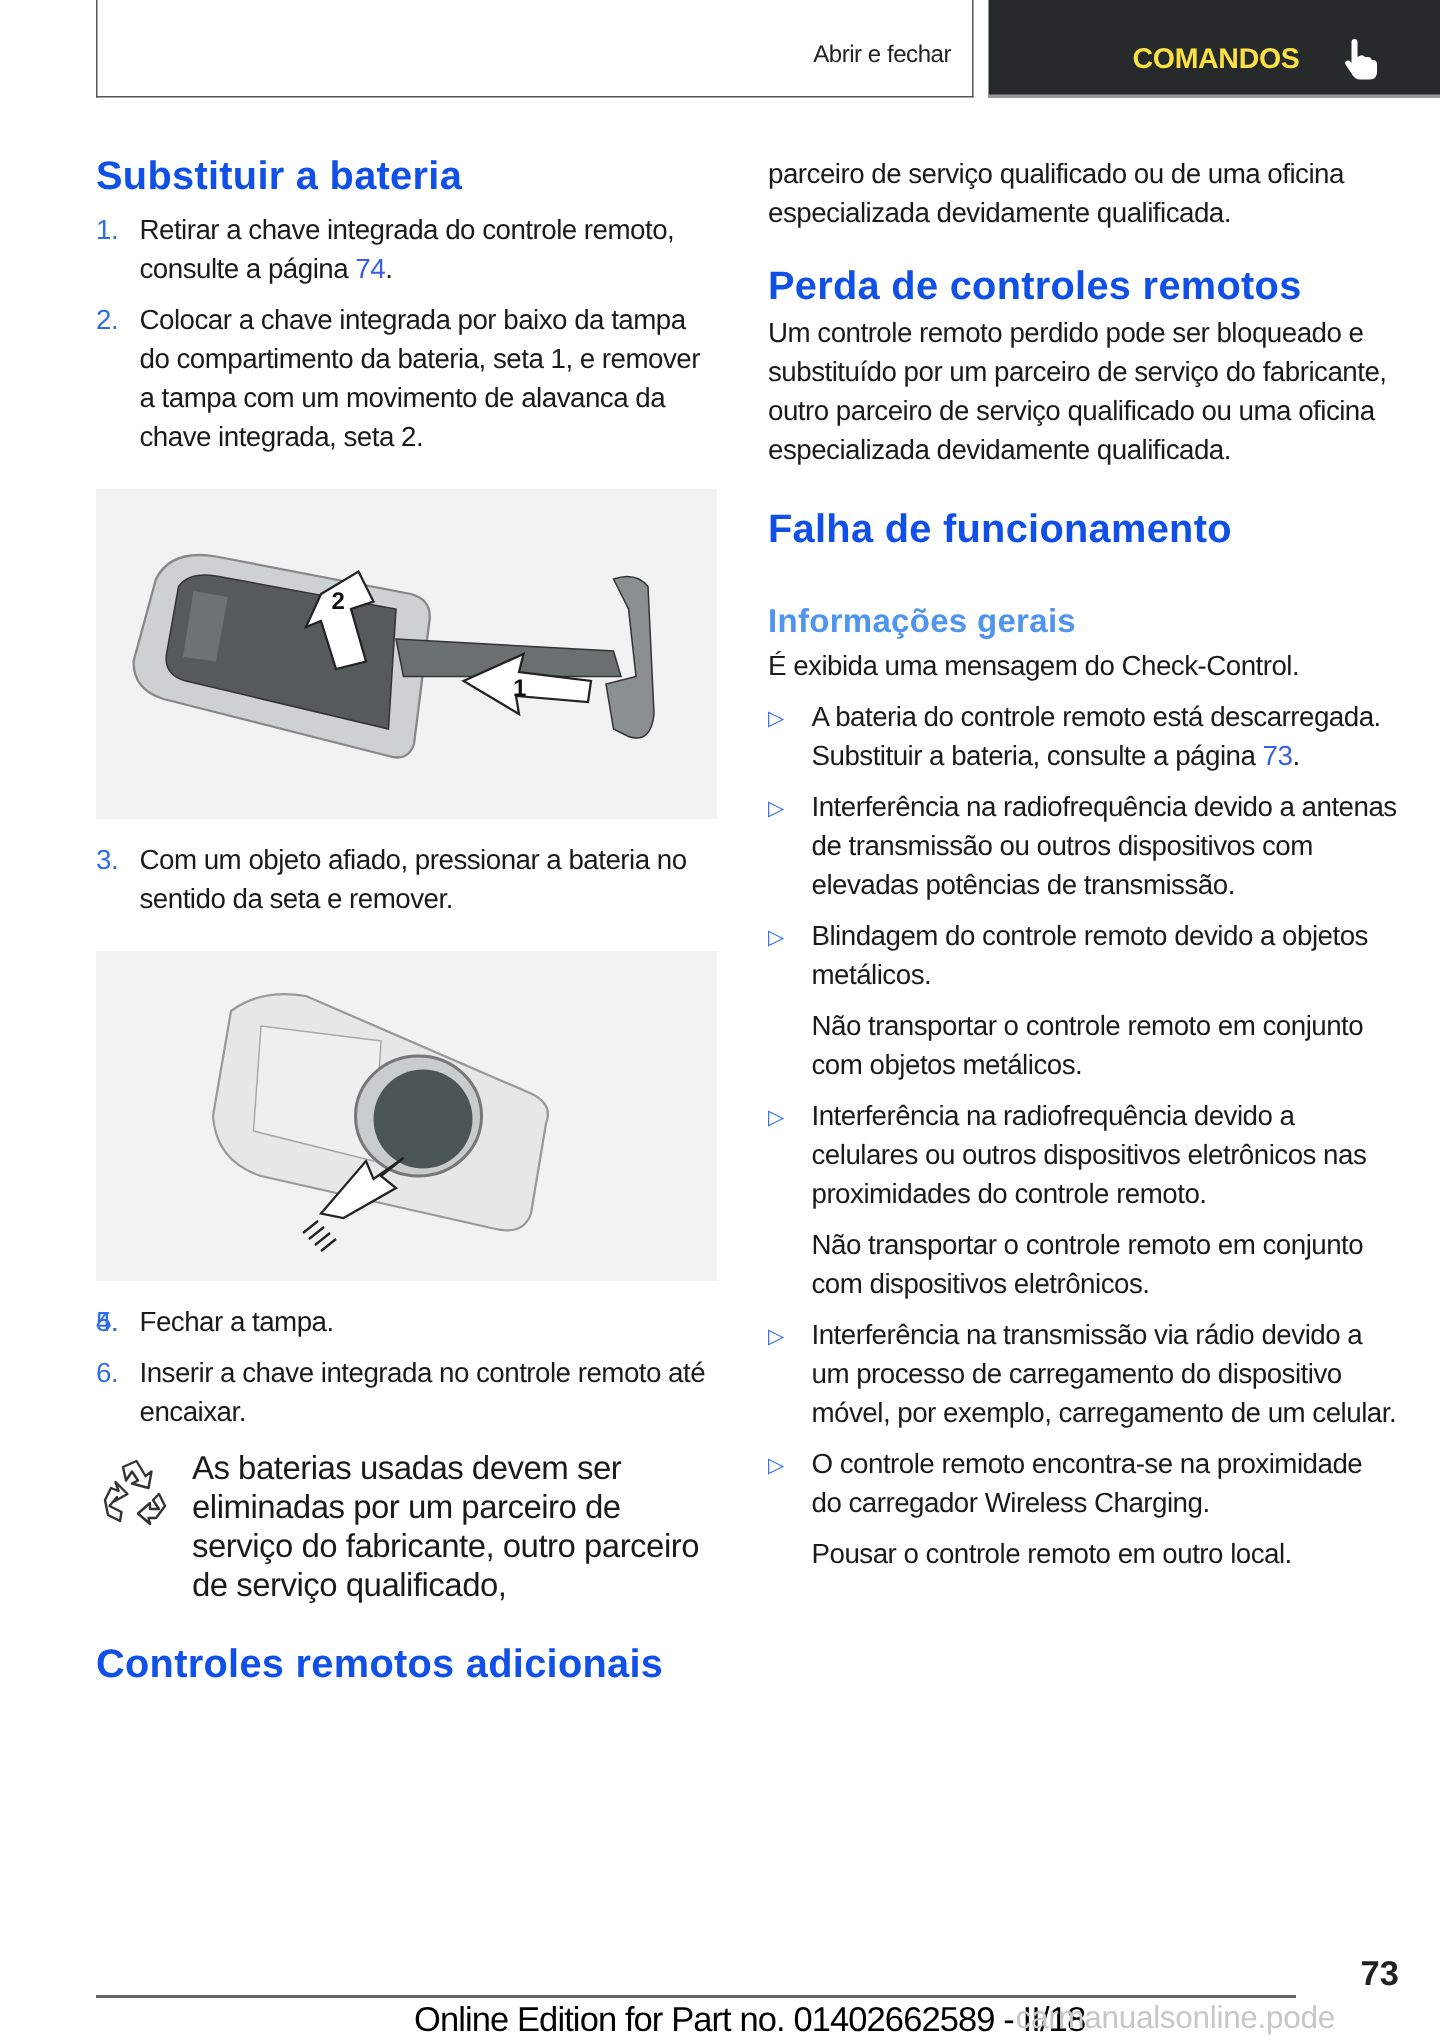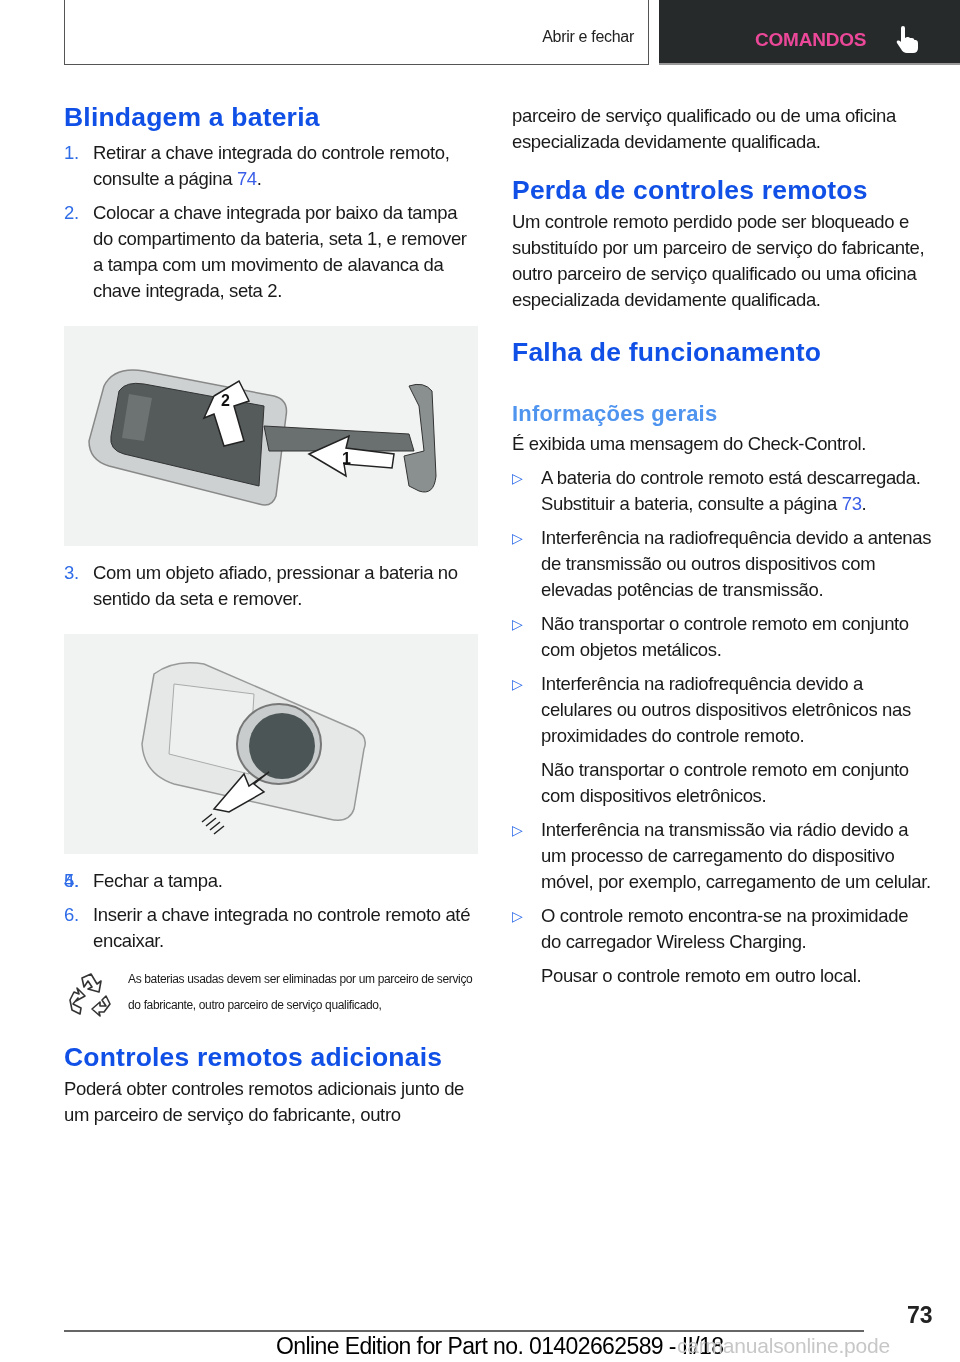--- a/index.html
+++ b/index.html
@@ -3,21 +3,21 @@
 <meta charset="utf-8">
 <style>
   * { box-sizing: border-box; margin: 0; padding: 0; }
   html, body { width: 960px; height: 1362px; background: #ffffff; overflow: hidden; }
   body { position: relative; font-family: "Liberation Sans", "DejaVu Sans", sans-serif; color: #1a1a1a; }
 
   
   .hdr-box { position: absolute; left: 64px; top: 0; width: 585px; height: 65px; border: 1px solid #555; border-top: none; background: #fff; }
   .hdr-section { position: absolute; right: 14px; top: 28px; font-size: 16px; color: #222; letter-spacing: -0.3px; }
   .hdr-chapter { position: absolute; left: 659px; top: 0; width: 301px; height: 65px; background: #262a2a; border-bottom: 2px solid #999; }
-  .hdr-chapter-label { position: absolute; left: 96px; top: 29px; font-size: 19px; font-weight: bold; color: #ec4899; letter-spacing: -0.2px; }
+  .hdr-chapter-label { position: absolute; left: 96px; top: 29px; font-size: 19px; font-weight: bold; color: #fde047; letter-spacing: -0.2px; }
   .hdr-hand { position: absolute; left: 236px; top: 26px; width: 24px; height: 28px; }
 
   
   .col { position: absolute; top: 100px; width: 415px; }
   .col-left { left: 64px; }
   .col-right { left: 512px; width: 420px; }
 
   .h1 { color: #1050e6; font-weight: bold; font-size: 26.5px; letter-spacing: 0.2px; line-height: 34px; }
   .h2 { color: #4f94ef; font-weight: bold; font-size: 22px; line-height: 30px; letter-spacing: 0.2px; }
 
@@ -27,21 +27,21 @@
   .step { position: relative; padding-left: 29px; font-size: 18.5px; line-height: 26px; letter-spacing: -0.35px; margin-top: 8px; }
   .step-num { position: absolute; left: 0; top: 0; color: #2f6ce8; }
 
   .bullet { position: relative; padding-left: 29px; font-size: 18.5px; line-height: 26px; letter-spacing: -0.35px; margin-top: 8px; }
   .bullet-mark { position: absolute; left: 0; top: 0; color: #2f6ce8; font-size: 14px; }
   .sub { padding-left: 29px; font-size: 18.5px; line-height: 26px; letter-spacing: -0.35px; margin-top: 8px; }
 
   .figure { width: 414px; height: 220px; background: #f1f2f2; position: relative; margin-top: 18px; margin-bottom: 14px; }
   .figure svg { position: absolute; left: 0; top: 0; }
 
-  .note { position: relative; margin-top: 12px; font-size: 12px; line-height: 26px; letter-spacing: -0.35px; }
+  .note { position: relative; margin-top: 12px; font-size: 22px; line-height: 26px; letter-spacing: -0.35px; }
   .note-icon { position: absolute; left: 0; top: 4px; width: 50px; height: 50px; }
   .note-indent { padding-left: 64px; }
 
   
   .page-num { position: absolute; left: 907px; top: 1302px; font-size: 23px; font-weight: bold; color: #222; }
   .footer-rule { position: absolute; left: 64px; top: 1330px; width: 800px; height: 2px; background: #666; }
   .footer-edition { position: absolute; left: 276px; top: 1333px; font-size: 23px; color: #000000; letter-spacing: -0.6px; }
   .footer-site { position: absolute; left: 677px; top: 1334px; font-size: 21px; color: #c7c7c7; letter-spacing: -0.2px; }
 </style>
 </head>
@@ -51,21 +51,21 @@
   <span class="hdr-section">Abrir e fechar</span>
 </div>
 <div class="hdr-chapter">
   <span class="hdr-chapter-label">COMANDOS</span>
   <svg class="hdr-hand" viewBox="0 0 24 28">
     <path d="M6 2 Q6 0 8 0 Q10 0 10 2 L10 12 L12 11 Q14 10.5 15 12 L17 12 Q19 12 19.5 14 L21 14 Q23 14.5 23 17 L23 22 Q23 27 18 27 L12 27 Q8 27 6 23 L2 17 Q1 15 3 14.5 Q5 14 6 16 Z" fill="#ffffff"></path>
   </svg>
 </div>
 
 <div class="col col-left">
-  <div class="h1">Blindagem a bateria</div>
+  <div class="h1">Substituir a bateria</div>
 
   <div class="step" style="margin-top:6px">
     <span class="step-num">1.</span>
     <span>Retirar a chave integrada do controle remoto, consulte a página </span><a class="link">74</a><span>.</span>
   </div>
   <div class="step">
     <span class="step-num">2.</span>
     <span>Colocar a chave integrada por baixo da tampa do compartimento da bateria, seta 1, e remover a tampa com um movimento de alavanca da chave integrada, seta 2.</span>
   </div>
 
@@ -116,21 +116,20 @@
       <g fill="none" stroke="#333" stroke-width="1.6" stroke-linejoin="round">
         <path d="M18 8 L27 4 L33 14 L37 11 L35 22 L24 19 L28 17 L24 11 L20 17 Z"></path>
         <path d="M42 26 L46 34 L40 42 L35 42 L36 46 L28 39 L36 32 L36 36 L42 36 L38 30 Z"></path>
         <path d="M6 30 L10 22 L15 24 L13 18 L21 26 L12 31 L14 28 L9 34 L17 38 L16 44 L8 40 Z"></path>
       </g>
     </svg>
     <div class="note-indent">As baterias usadas devem ser eliminadas por um parceiro de serviço do fabricante, outro parceiro de serviço qualificado,</div>
   </div>
 
   <div class="h1" style="margin-top:22px">Controles remotos adicionais</div>
-  <div class="p" style="margin-top:2px">Poderá obter controles remotos adicionais junto de um parceiro de serviço do fabricante, outro</div>
 </div>
 
 <div class="col col-right">
   <div class="p" style="margin-top:3px">parceiro de serviço qualificado ou de uma oficina especializada devidamente qualificada.</div>
 
   <div class="h1" style="margin-top:18px">Perda de controles remotos</div>
   <div class="p" style="margin-top:2px">Um controle remoto perdido pode ser bloqueado e substituído por um parceiro de serviço do fabricante, outro parceiro de serviço qualificado ou uma oficina especializada devidamente qualificada.</div>
 
   <div class="h1" style="margin-top:22px">Falha de funcionamento</div>
   <div class="h2" style="margin-top:30px">Informações gerais</div>
@@ -140,20 +139,21 @@
   <div class="bullet">
     <span class="bullet-mark">▷</span>
     <span>A bateria do controle remoto está descarregada. Substituir a bateria, consulte a página </span><a class="link">73</a><span>.</span>
   </div>
   <div class="bullet">
     <span class="bullet-mark">▷</span>
     <span>Interferência na radiofrequência devido a antenas de transmissão ou outros dispositivos com elevadas potências de transmissão.</span>
   </div>
   <div class="bullet">
     <span class="bullet-mark">▷</span>
+    <span>Blindagem do controle remoto devido a objetos metálicos.</span>
   </div>
   <div class="sub">Não transportar o controle remoto em conjunto com objetos metálicos.</div>
   <div class="bullet">
     <span class="bullet-mark">▷</span>
     <span>Interferência na radiofrequência devido a celulares ou outros dispositivos eletrônicos nas proximidades do controle remoto.</span>
   </div>
   <div class="sub">Não transportar o controle remoto em conjunto com dispositivos eletrônicos.</div>
   <div class="bullet">
     <span class="bullet-mark">▷</span>
     <span>Interferência na transmissão via rádio devido a um processo de carregamento do dispositivo móvel, por exemplo, carregamento de um celular.</span>

